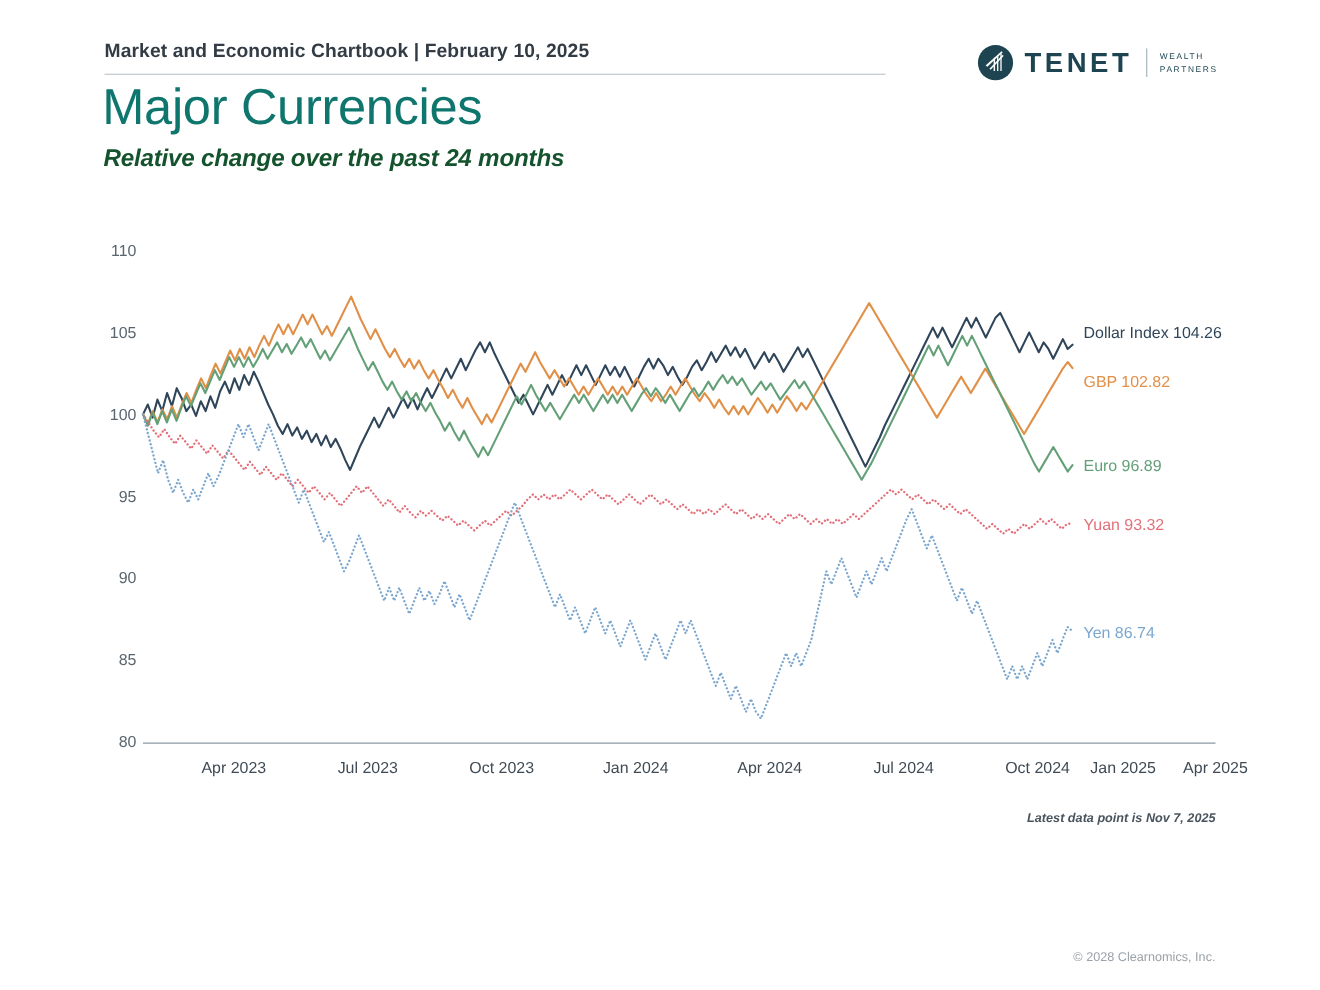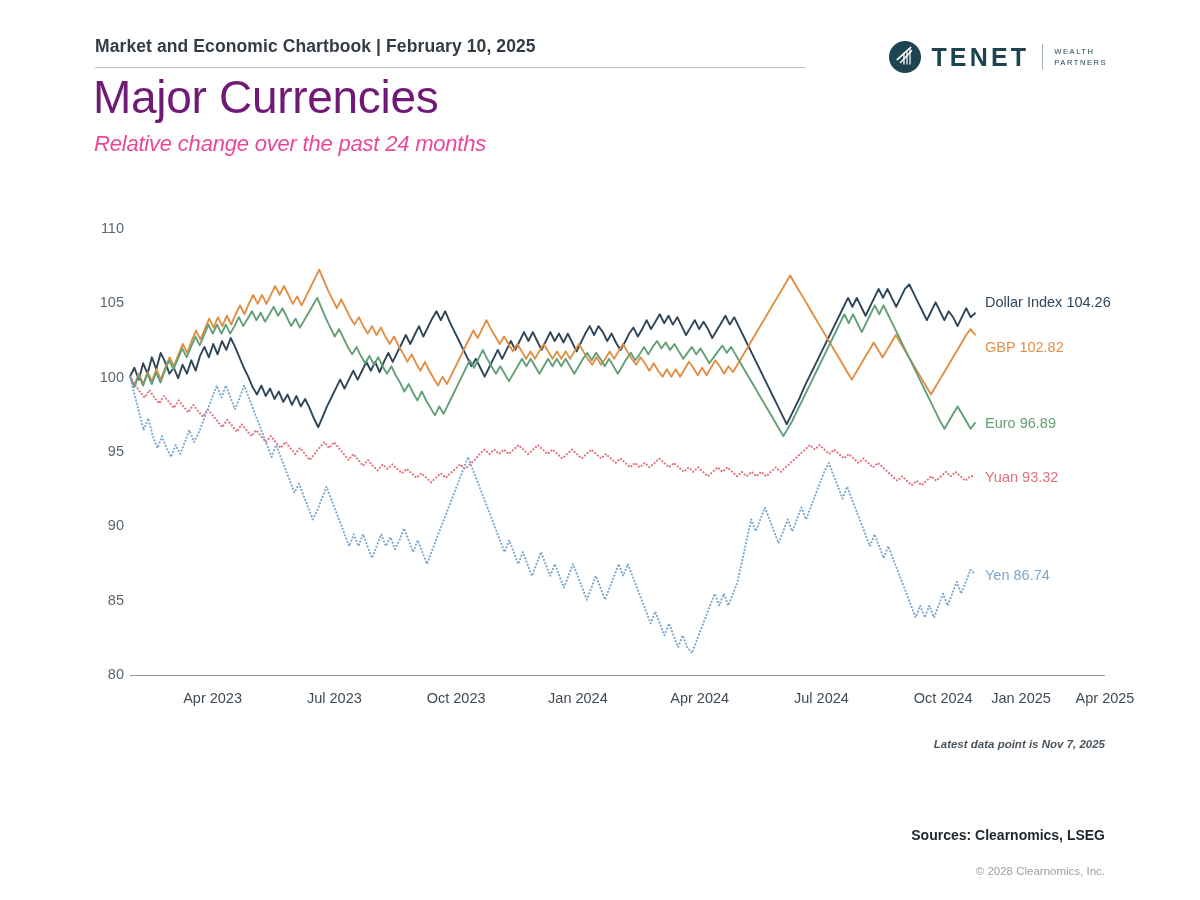--- a/index.html
+++ b/index.html
@@ -27,25 +27,25 @@
   }
   .logo-div{width:1px;height:26px;background:#9fb0b8;margin:0 2px 0 4px;}
   .logo-sub{
     font-size:7.6px;font-weight:400;letter-spacing:1.5px;color:#1d4450;
     line-height:1.45;
   }
 
   
   .title{
     position:absolute;left:93px;top:72px;font-size:46px;font-weight:400;
-    color:#701a75;letter-spacing:-.3px;line-height:1.1;
+    color:#0f766e;letter-spacing:-.3px;line-height:1.1;
   }
   .subtitle{
     position:absolute;left:94px;top:131px;font-size:22px;font-style:italic;
-    font-weight:400;color:#ec4899;letter-spacing:-.2px;
+    font-weight:700;color:#14532d;letter-spacing:-.2px;
   }
 
   
   .chart-wrap{position:absolute;left:0;top:0;width:1200px;height:900px;}
   svg.chart{position:absolute;left:0;top:0;}
 
   .ytick{font-size:14.5px;fill:#5a666f;font-family:"Liberation Sans",sans-serif;}
   .xtick{font-size:14.5px;fill:#3f4a54;font-family:"Liberation Sans",sans-serif;}
   .serieslabel{font-size:14.5px;font-family:"Liberation Sans",sans-serif;}
 
@@ -129,16 +129,15 @@
           <text class="serieslabel" x="985" y="307" fill="#2f4559">Dollar Index 104.26</text>
           <text class="serieslabel" x="985" y="352" fill="#e18f46">GBP 102.82</text>
           <text class="serieslabel" x="985" y="428" fill="#63a077">Euro 96.89</text>
           <text class="serieslabel" x="985" y="482" fill="#e2707a">Yuan 93.32</text>
           <text class="serieslabel" x="985" y="580" fill="#7ba7cf">Yen 86.74</text>
         </g>
     </svg>
   </div>
 
   <div class="note">Latest data point is Nov 7, 2025</div>
-  <div class="sources">Sources: Clearnomics, LSEG</div>
   <div class="copyright">© 2028 Clearnomics, Inc.</div>
 
 </div>
 
 </body></html>

